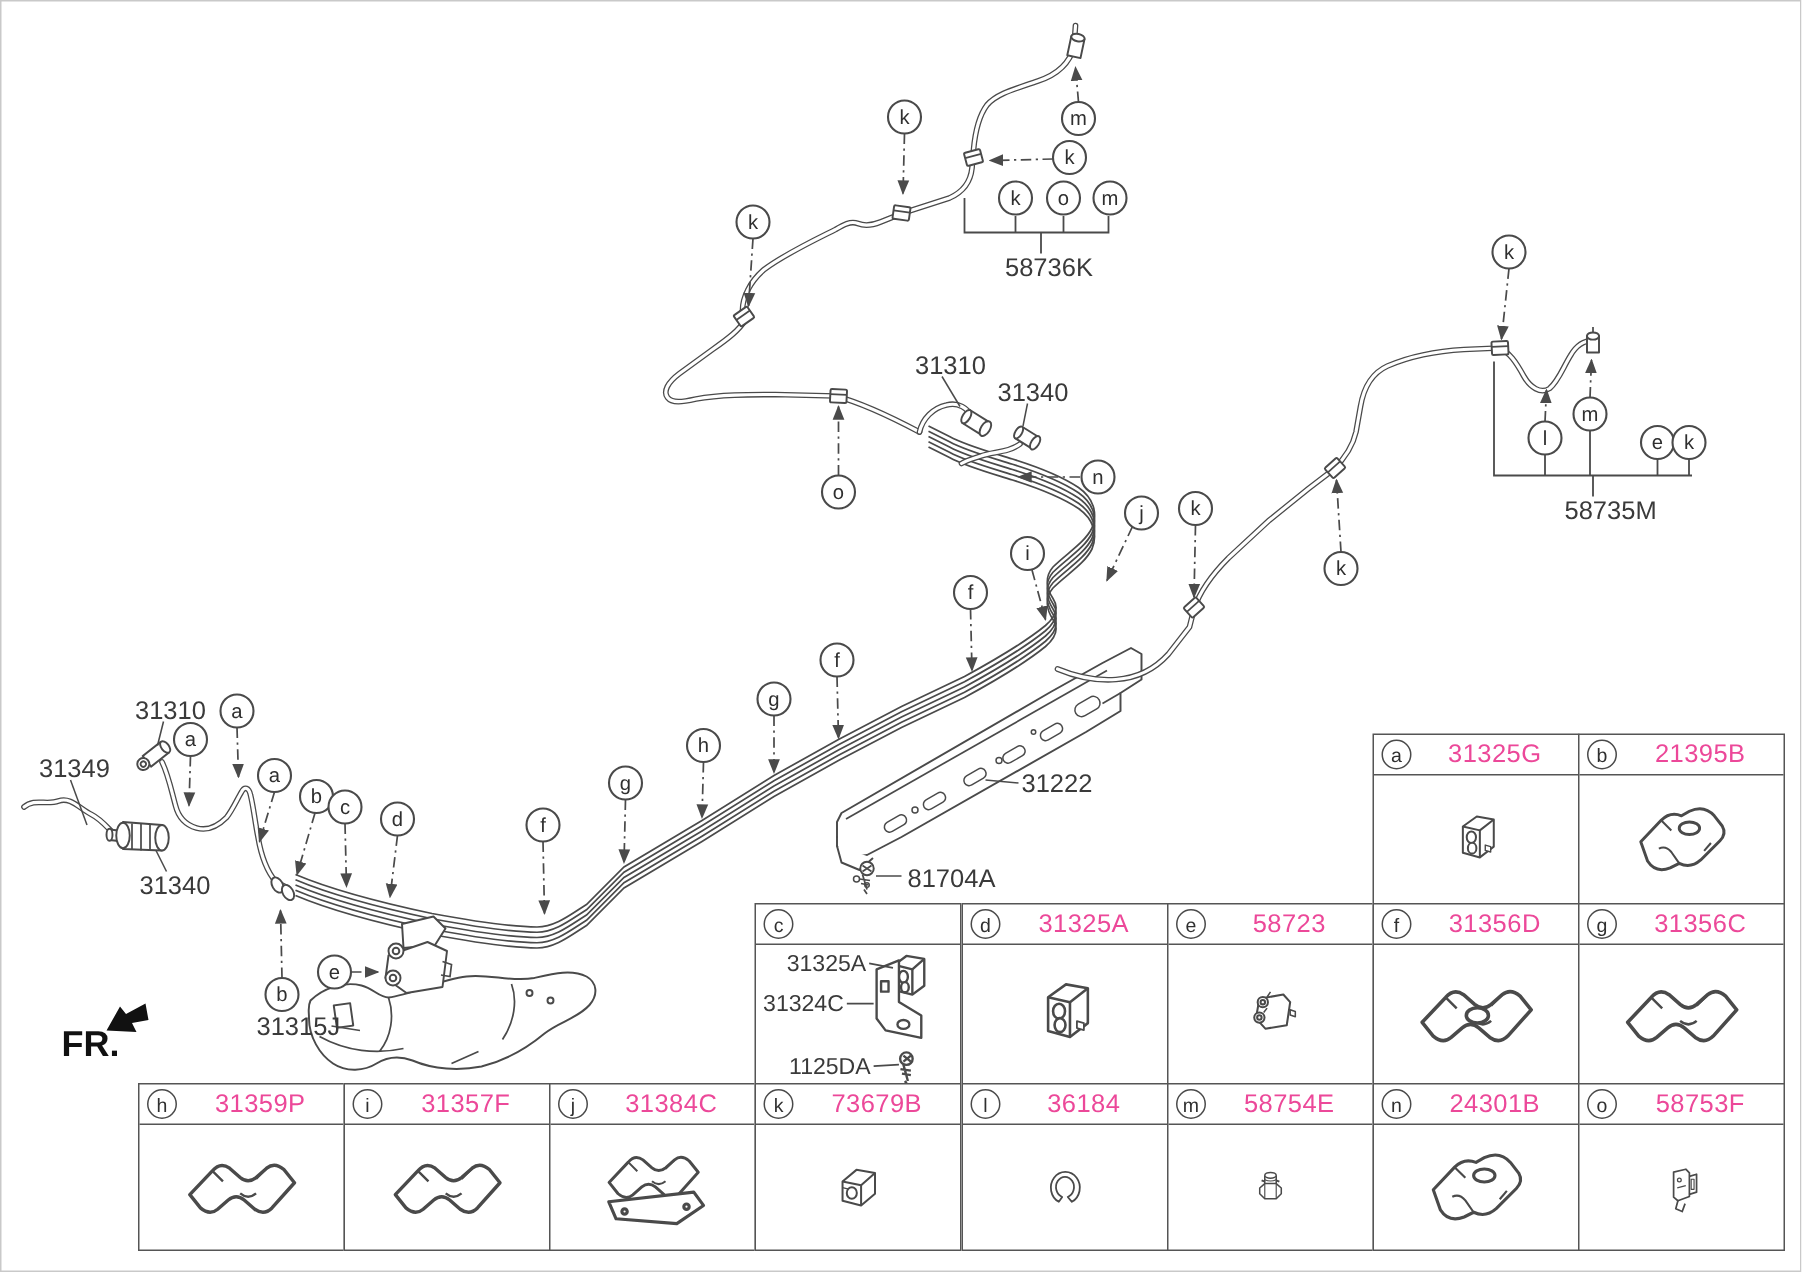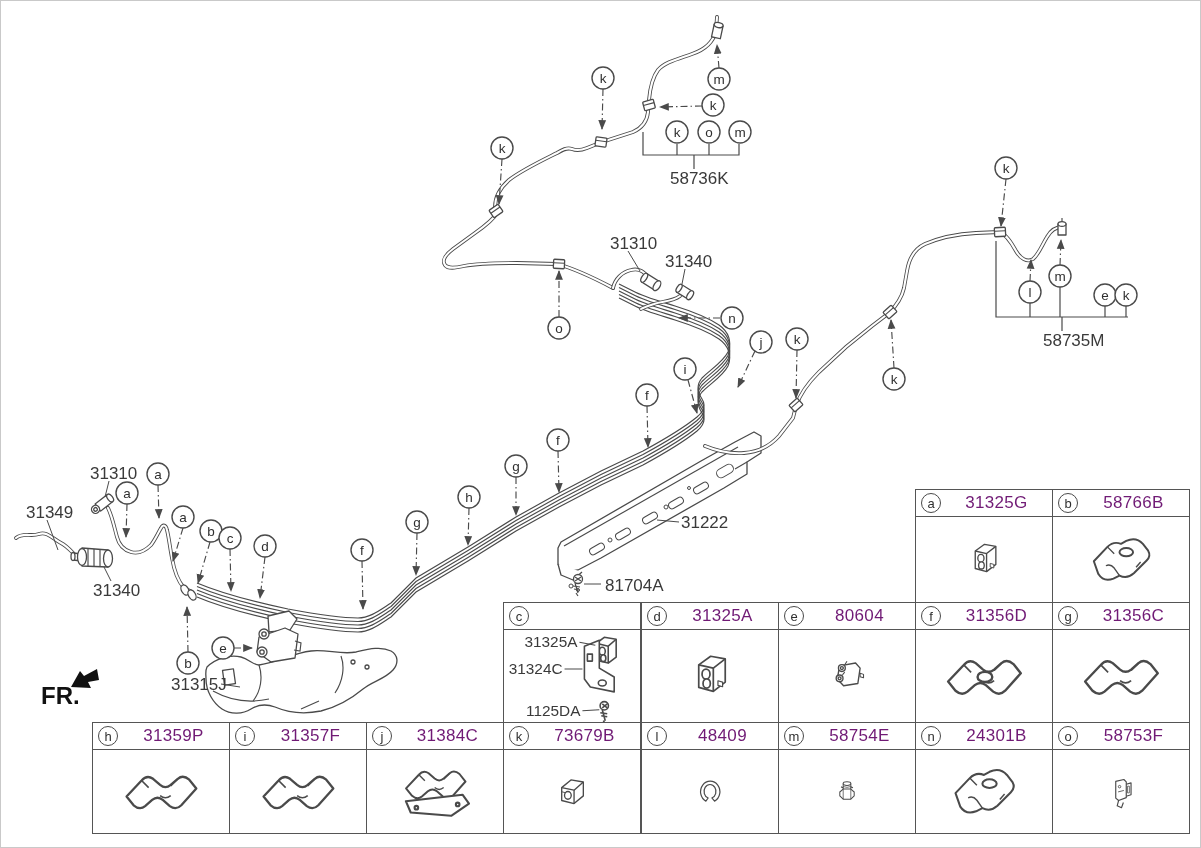--- a/index.html
+++ b/index.html
@@ -16,21 +16,21 @@
   .bk{stroke:#4a4a4a;stroke-width:1.2;fill:none;}
   .pt{fill:#ffffff;stroke:#4a4a4a;stroke-width:1.3;stroke-linejoin:round;}
   .pn-label{font-size:17px;fill:#3a3a3a;}
   .co-circle{fill:#fff;stroke:#4a4a4a;stroke-width:1.4;}
   .co-letter{font-size:13.5px;fill:#2f2f2f;}
   
   .cell{position:absolute;border:1px solid #555;box-sizing:border-box;background:#fff;display:flex;flex-direction:column;}
   .cell-head{height:27px;border-bottom:1px solid #555;display:flex;align-items:center;flex:0 0 auto;box-sizing:border-box;}
   .badge{width:20px;height:20px;border:1.4px solid #4a4a4a;border-radius:50%;display:inline-flex;
          align-items:center;justify-content:center;font-size:13px;color:#2f2f2f;margin-left:5px;flex:0 0 auto;box-sizing:border-box;}
-  .pn{flex:1;text-align:center;font-size:17px;color:#701a75;letter-spacing:.3px;}
+  .pn{flex:1;text-align:center;font-size:17px;color:#ec4899;letter-spacing:.3px;}
   .cell-body{flex:1;display:flex;align-items:center;justify-content:center;overflow:hidden;}
   .sym{color:#4a4a4a;}
 </style>
 </head>
 <body>
 
 <div id="stage">
 
 <svg id="diagram" width="1201" height="848" viewBox="0 0 1201 848">
   <defs>
@@ -480,21 +480,21 @@
         </div>
         <div class="cell-body">
           <svg width="56" height="51.52" viewBox="0 0 100 100" class="sym">
             <use href="#sym-block"></use>
           </svg>
         </div>
       </div>
       <div class="cell" style="left: 1051px; top: 488px; width: 138px; height: 114px;">
         <div class="cell-head">
           <span class="badge">b</span>
-          <span class="pn">58766B</span>
+          <span class="pn">21395B</span>
         </div>
         <div class="cell-body">
           <svg width="82" height="75.44" viewBox="0 0 100 100" class="sym">
             <use href="#sym-clamphole"></use>
           </svg>
         </div>
       </div>
       <div class="cell" style="left: 502px; top: 601px; width: 138px; height: 121px;">
         <div class="cell-head">
           <span class="badge">c</span>
@@ -516,21 +516,21 @@
         </div>
         <div class="cell-body">
           <svg width="72" height="66.24000000000001" viewBox="0 0 100 100" class="sym">
             <use href="#sym-block"></use>
           </svg>
         </div>
       </div>
       <div class="cell" style="left: 777px; top: 601px; width: 138px; height: 121px;">
         <div class="cell-head">
           <span class="badge">e</span>
-          <span class="pn">80604</span>
+          <span class="pn">58723</span>
         </div>
         <div class="cell-body">
           <svg width="62" height="57.04" viewBox="0 0 100 100" class="sym">
             <use href="#sym-stud"></use>
           </svg>
         </div>
       </div>
       <div class="cell" style="left: 914px; top: 601px; width: 138px; height: 121px;">
         <div class="cell-head">
           <span class="badge">f</span>
@@ -593,21 +593,21 @@
         </div>
         <div class="cell-body">
           <svg width="56" height="51.52" viewBox="0 0 100 100" class="sym">
             <use href="#sym-cube"></use>
           </svg>
         </div>
       </div>
       <div class="cell" style="left: 640px; top: 721px; width: 138px; height: 112px;">
         <div class="cell-head">
           <span class="badge">l</span>
-          <span class="pn">48409</span>
+          <span class="pn">36184</span>
         </div>
         <div class="cell-body">
           <svg width="50" height="46" viewBox="0 0 100 100" class="sym">
             <use href="#sym-horseshoe"></use>
           </svg>
         </div>
       </div>
       <div class="cell" style="left: 777px; top: 721px; width: 138px; height: 112px;">
         <div class="cell-head">
           <span class="badge">m</span>

